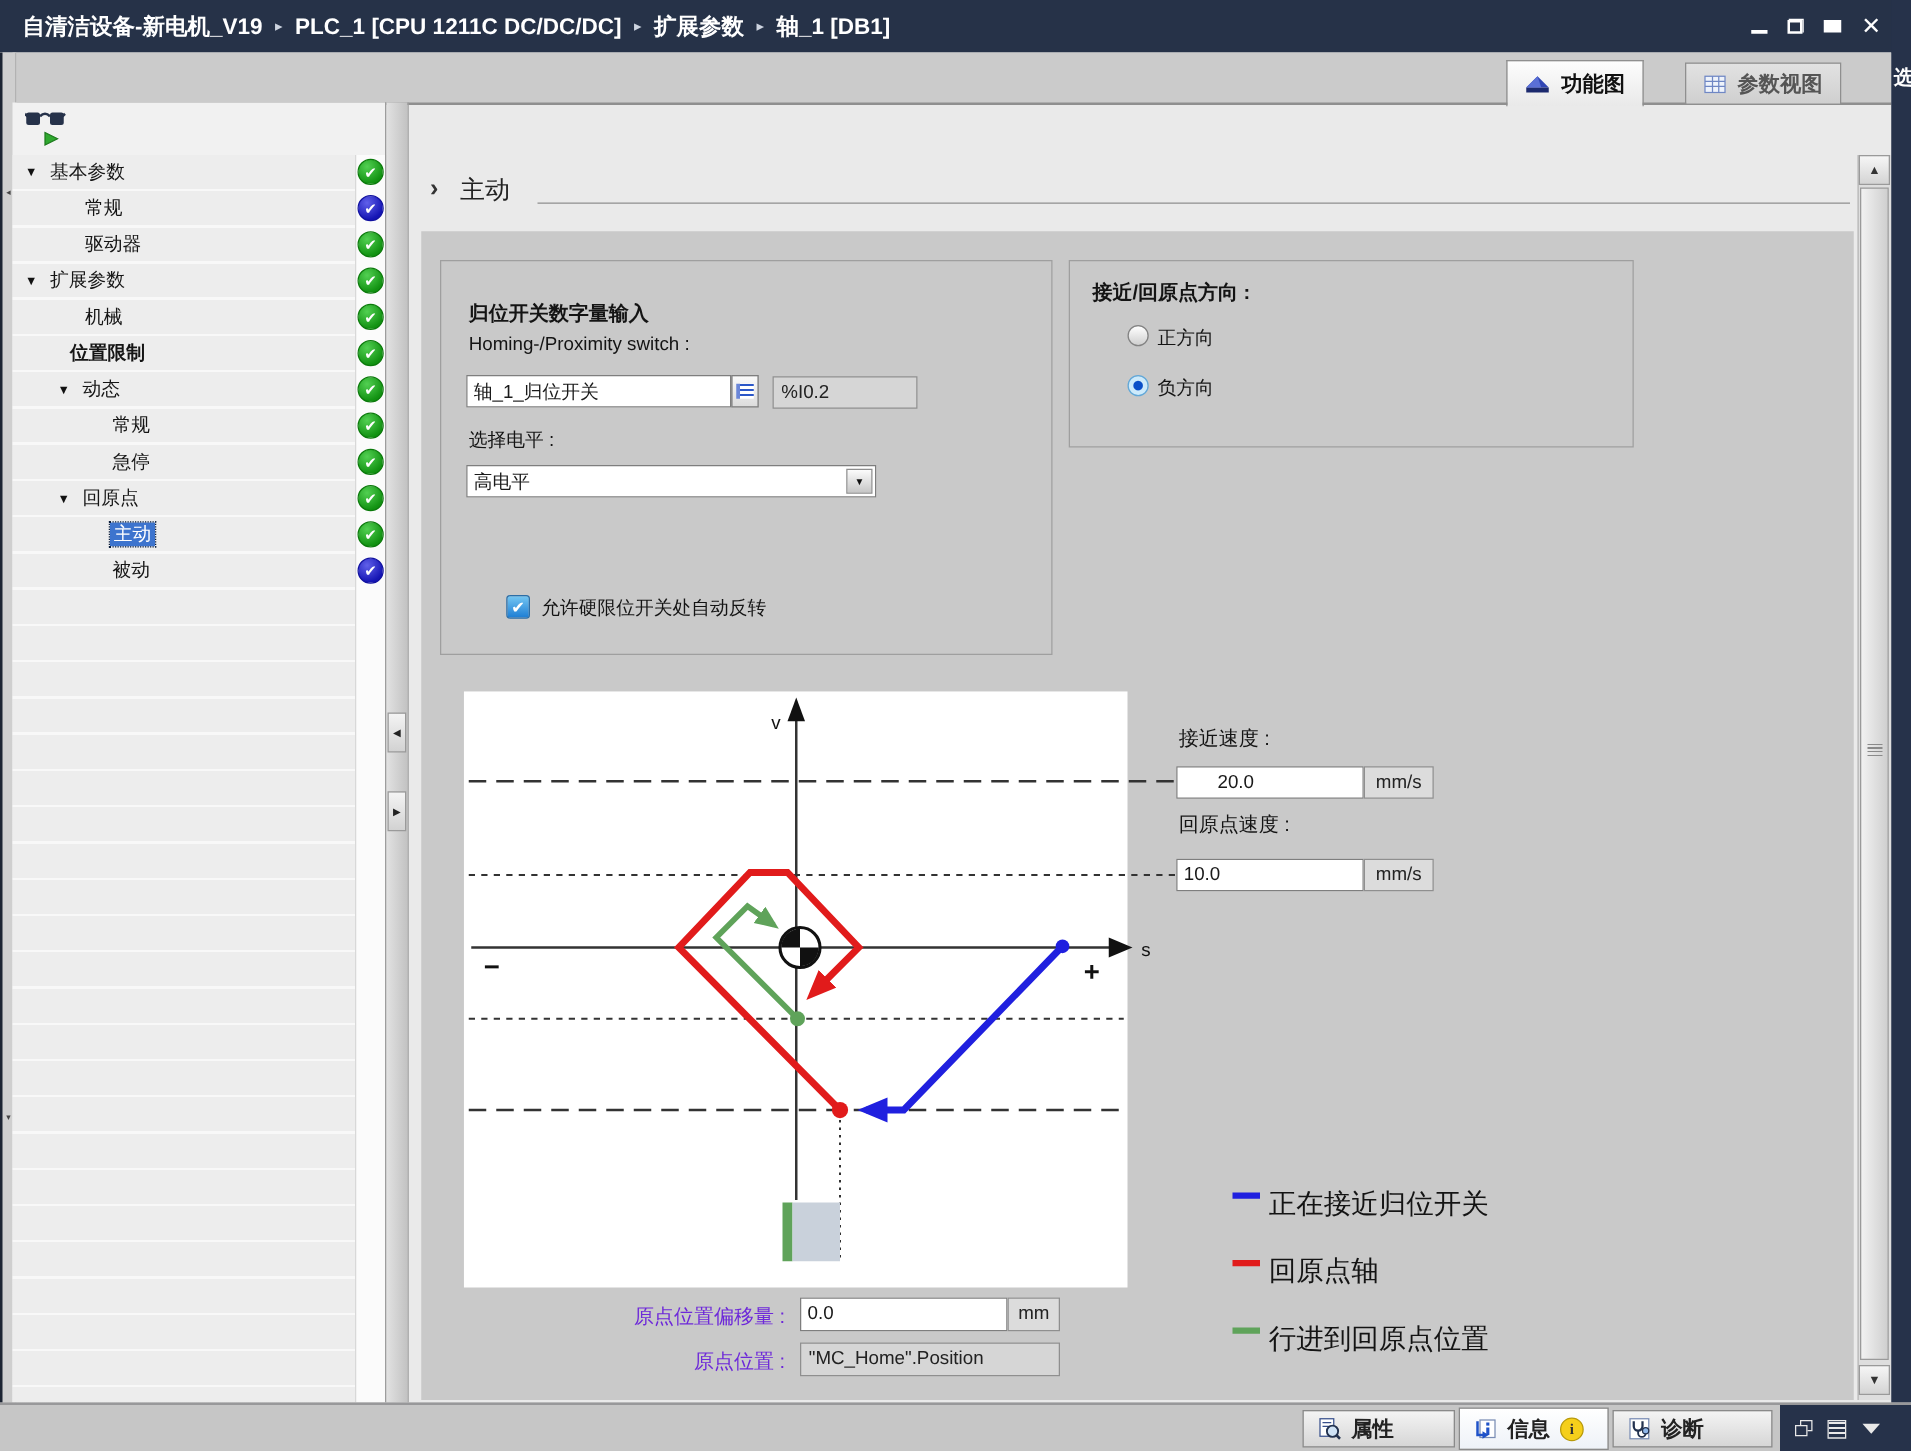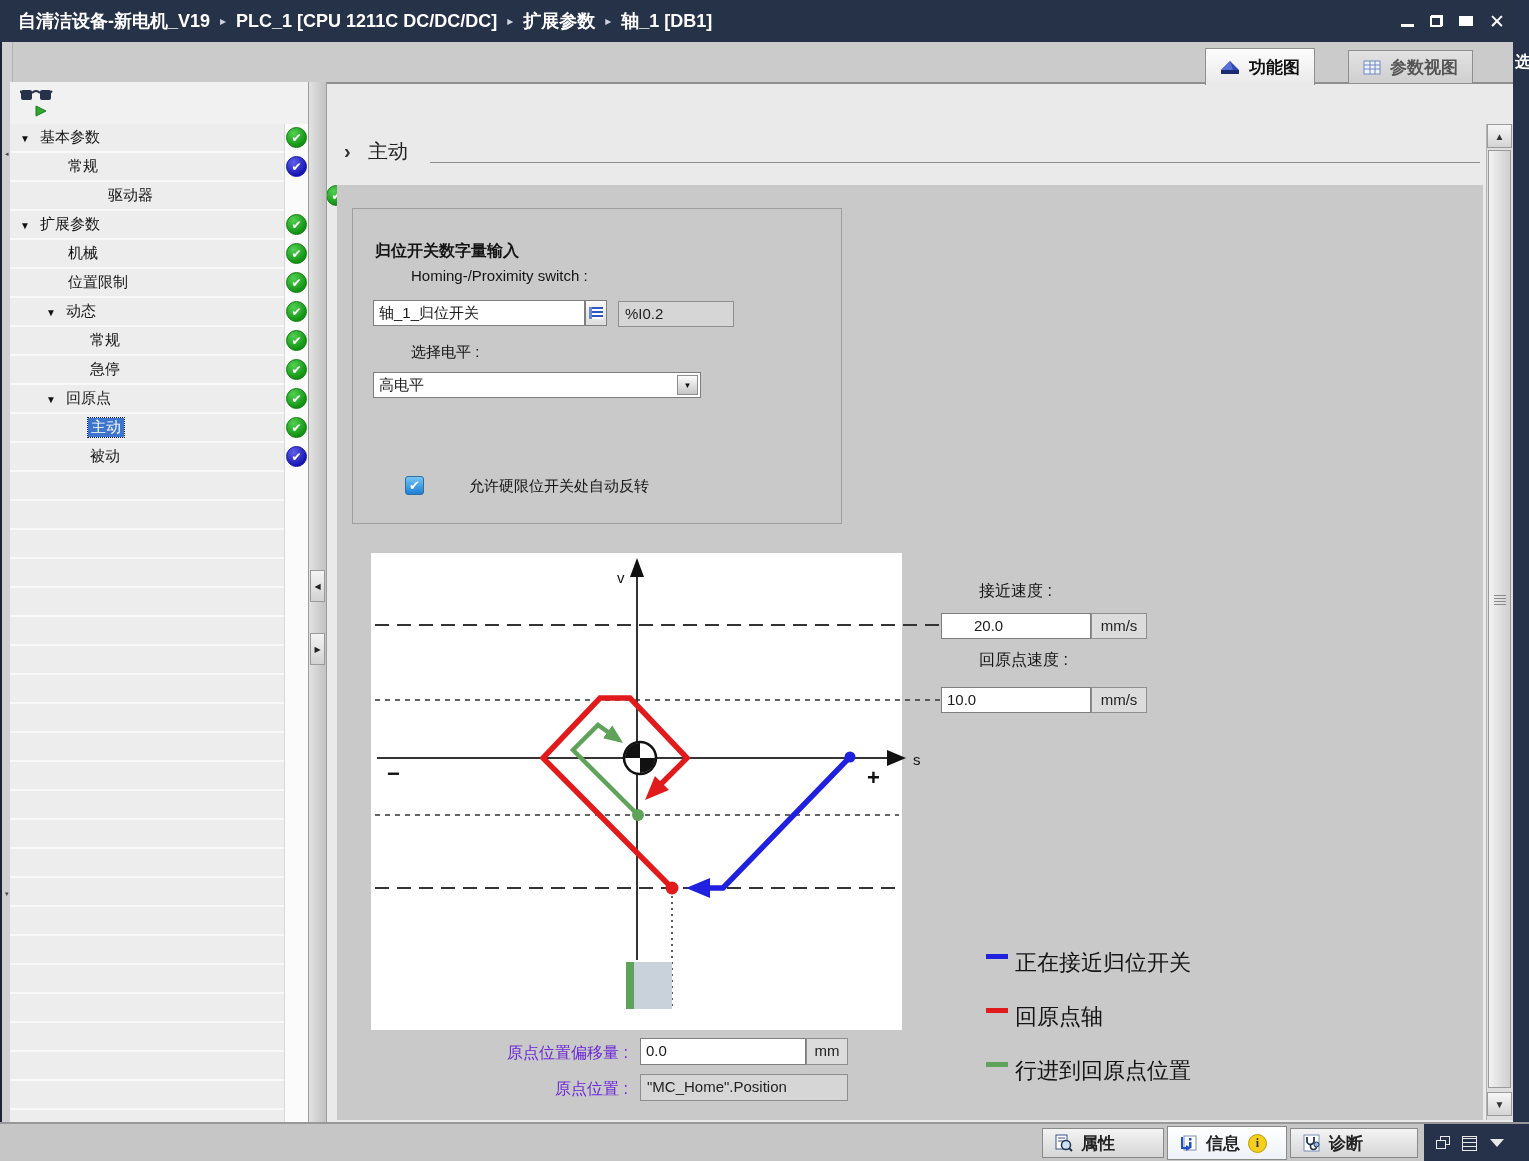--- a/index.html
+++ b/index.html
@@ -48,21 +48,21 @@
             border-left:1px solid #9d9d9d;border-right:1px solid #9d9d9d;}
   .spbtn{position:absolute;left:1px;width:13px;height:30px;background:linear-gradient(#f4f4f4,#d2d2d2);
          border:1px solid #9a9a9a;display:flex;align-items:center;justify-content:center;font-size:8px;color:#222;}
   
   .chev{left:344px;top:140px;font-size:20px;font-weight:bold;color:#333;}
   .sectitle{left:368px;top:138px;font-size:20px;color:#222;}
   .hline{left:430px;top:162px;width:1050px;border-top:1px solid #8f8f8f;}
   .graybox{left:337px;top:185px;width:1146px;height:935px;background:#c9c9c9;}
   .group{position:absolute;border:1px solid #9f9f9f;}
   .gtitle{position:absolute;font-size:16px;font-weight:bold;color:#141414;white-space:nowrap;}
-  .flabel{position:absolute;font-size:15px;color:#141414;white-space:nowrap;margin-left:36px;}
+  .flabel{position:absolute;font-size:15px;color:#141414;white-space:nowrap;}
   .tinput{position:absolute;background:#fff;border:1px solid #7e7e7e;font-size:15px;padding:3px 5px;box-sizing:border-box;}
   .tgray{position:absolute;background:#d6d6d6;border:1px solid #8f8f8f;font-size:15px;padding:3px 6px;box-sizing:border-box;color:#222;}
   .unit{position:absolute;background:#dcdcdc;border:1px solid #8f8f8f;font-size:15px;padding:3px 0;text-align:center;box-sizing:border-box;color:#222;}
   .listbtn{position:absolute;width:22px;background:linear-gradient(#fafafa,#dcdcdc);border:1px solid #7e7e7e;
            display:flex;align-items:center;justify-content:center;box-sizing:border-box;}
   .listglyph{width:11px;height:12px;background:repeating-linear-gradient(180deg,#2b57c8 0 2px,#fff 2px 4px);border-left:3px solid #6a86d8;}
   .ddbtn{position:absolute;right:2px;top:2px;width:21px;bottom:2px;background:linear-gradient(#fcfcfc,#c6c6c6);
          border:1px solid #8d8d8d;display:flex;align-items:center;justify-content:center;font-size:8px;color:#111;box-sizing:border-box;}
   .radio{position:absolute;width:17px;height:17px;border-radius:50%;background:linear-gradient(#ffffff,#cfcfcf);
          border:1px solid #838383;box-sizing:border-box;}
@@ -169,35 +169,35 @@
 
     <div class="trow" style="top:42px;">
       <span class="texp" style="left:10px;">▼</span>
       <span class="tlabel" style="left:30px;">基本参数</span>
       <span class="sticon stgreen">✔</span>
     </div>
     <div class="trow" style="top:71px;">
       <span class="tlabel" style="left:58px;">常规</span>
       <span class="sticon stblue">✔</span>
     </div>
-    <div class="trow" style="top:100px;margin-left:40px;">
+    <div class="trow" style="top:100px;">
       <span class="tlabel" style="left:58px;">驱动器</span>
       <span class="sticon stgreen">✔</span>
     </div>
     <div class="trow" style="top:129px;">
       <span class="texp" style="left:10px;">▼</span>
       <span class="tlabel" style="left:30px;">扩展参数</span>
       <span class="sticon stgreen">✔</span>
     </div>
     <div class="trow" style="top:158px;">
       <span class="tlabel" style="left:58px;">机械</span>
       <span class="sticon stgreen">✔</span>
     </div>
     <div class="trow" style="top:187px;">
-      <span class="tlabel" style="left:58px;">位置限制</span>
+      <span class="tlabel" style="left:46px;font-weight:bold;">位置限制</span>
       <span class="sticon stgreen">✔</span>
     </div>
     <div class="trow" style="top:216px;">
       <span class="texp" style="left:36px;">▼</span>
       <span class="tlabel" style="left:56px;">动态</span>
       <span class="sticon stgreen">✔</span>
     </div>
     <div class="trow" style="top:245px;">
       <span class="tlabel" style="left:80px;">常规</span>
       <span class="sticon stgreen">✔</span>
@@ -242,20 +242,27 @@
     <div class="tgray" style="left:265px;top:92px;width:116px;height:26px;">%I0.2</div>
     <div class="flabel" style="left:22px;top:134px;">选择电平 :</div>
     <div class="tinput" style="left:20px;top:163px;width:328px;height:26px;">
       <span>高电平</span>
       <span class="ddbtn">▼</span>
     </div>
     <div class="cb" style="left:52px;top:267px;">✔</div>
     <div class="flabel" style="left:80px;top:268px;">允许硬限位开关处自动反转</div>
   </div>
 
+  <div class="group" style="left:855px;top:208px;width:450px;height:148px;">
+    <div class="gtitle" style="left:18px;top:15px;">接近/回原点方向 :</div>
+    <div class="radio" style="left:46px;top:51px;"></div>
+    <div class="flabel" style="left:70px;top:52px;">正方向</div>
+    <div class="radio sel" style="left:46px;top:91px;"></div>
+    <div class="flabel" style="left:70px;top:92px;">负方向</div>
+  </div>
 
 
   <svg class="abs" style="left:371px;top:553px;" width="572" height="478" viewBox="0 0 572 478">
     <defs>
       <marker id="mr" markerUnits="userSpaceOnUse" markerWidth="26" markerHeight="22" refX="17" refY="10" orient="auto">
         <path d="M0,0 L24,10 L0,20 Z" fill="#e11b1b"></path>
       </marker>
       <marker id="mg" markerUnits="userSpaceOnUse" markerWidth="22" markerHeight="18" refX="14" refY="8" orient="auto">
         <path d="M0,0 L19,8 L0,16 Z" fill="#5fa35a"></path>
       </marker>

